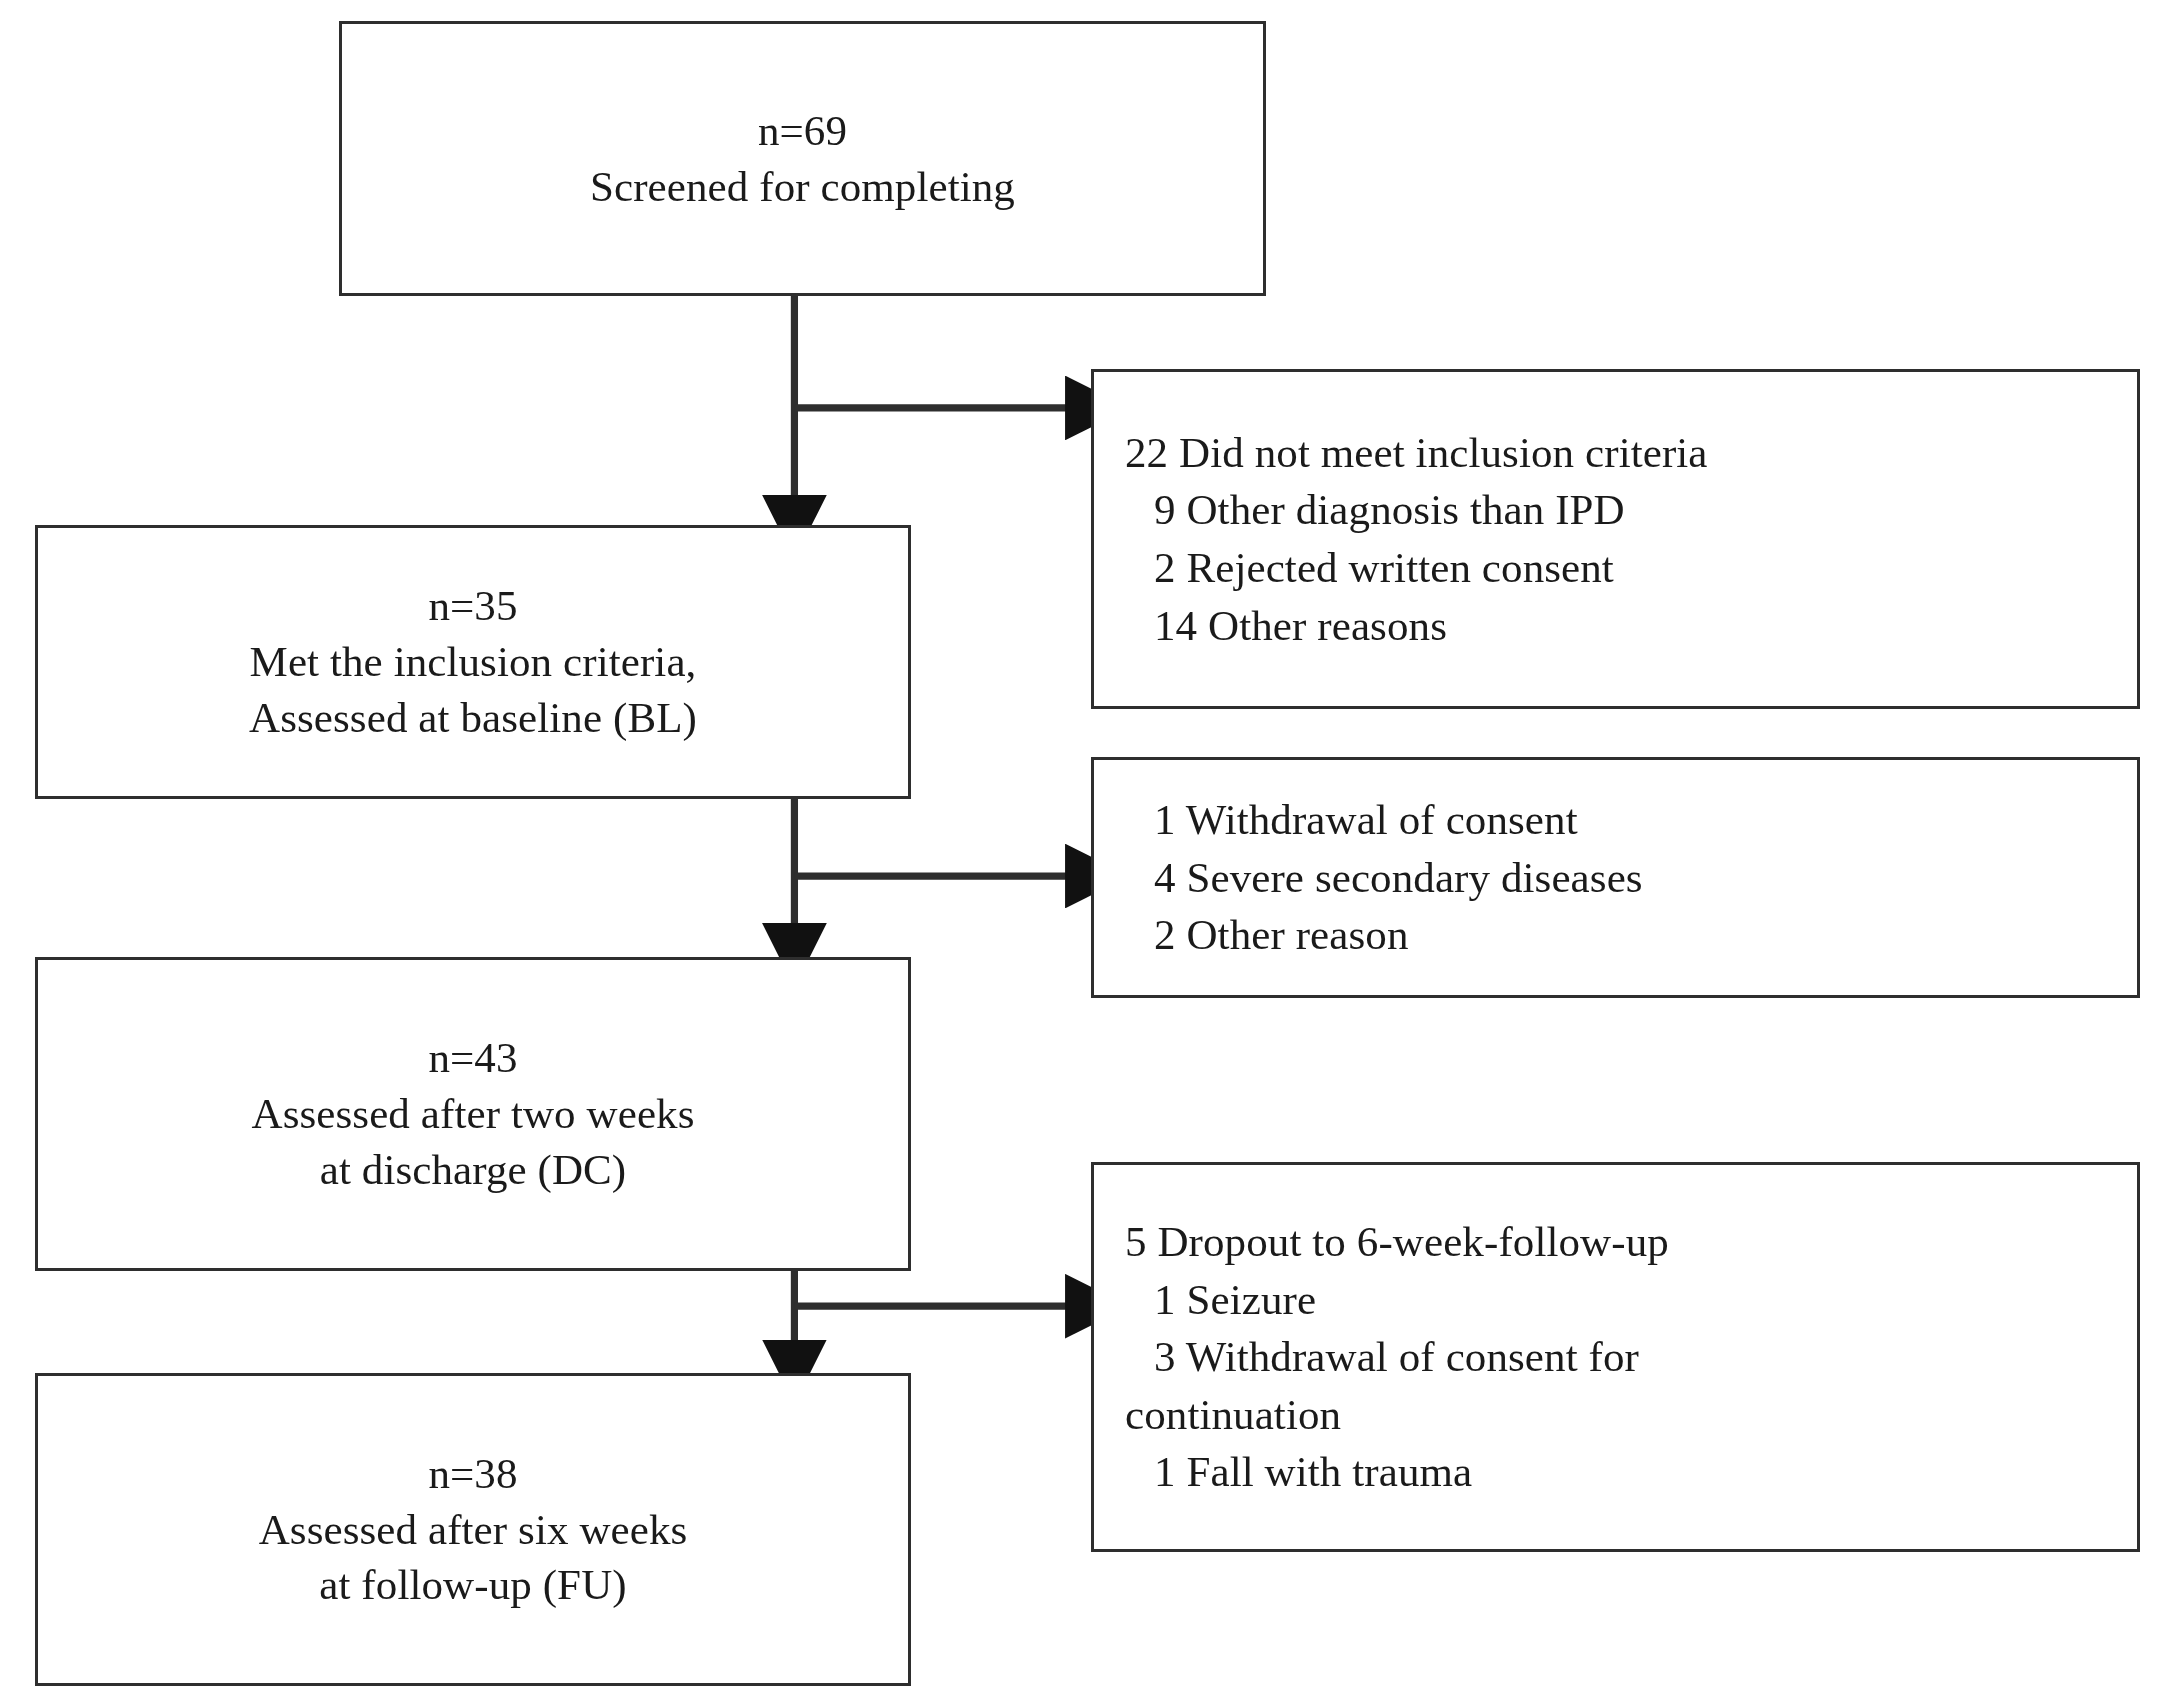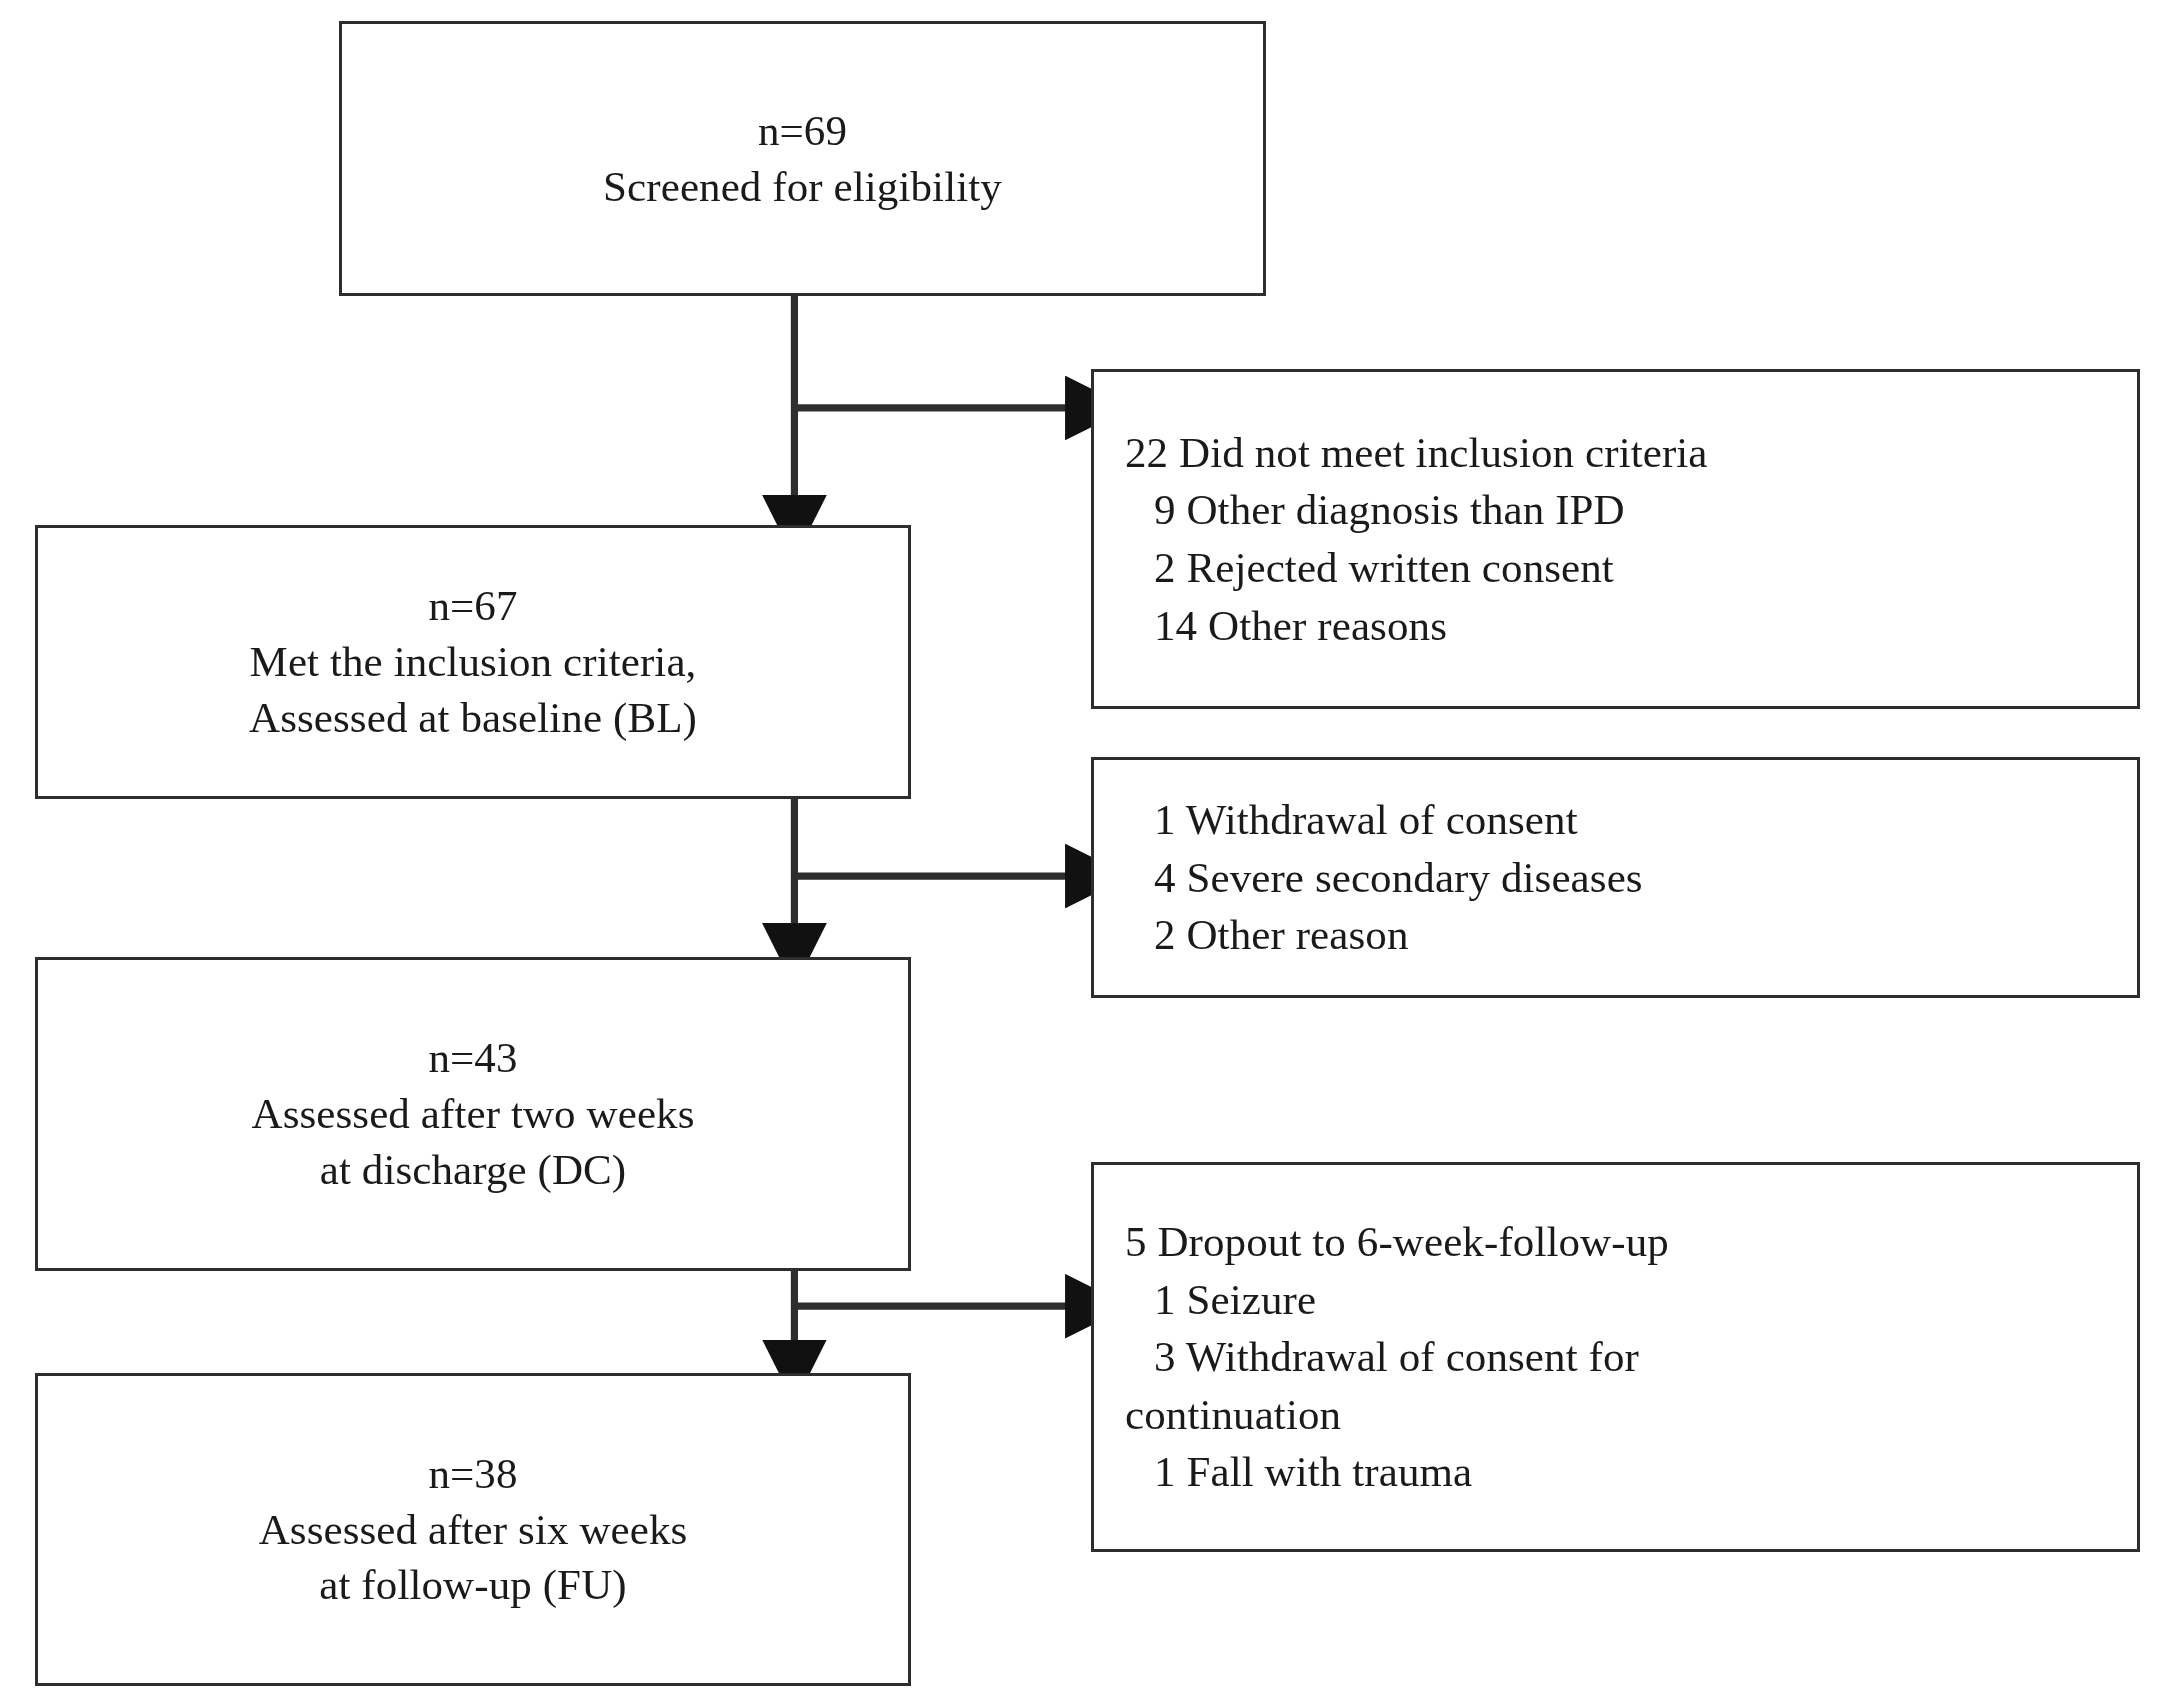--- a/index.html
+++ b/index.html
@@ -94,25 +94,25 @@
     <g>
       <path d="M1215,1943 L1215,2060" stroke="#2e2e2e" stroke-width="11" fill="none" marker-end="url(#arrow-down)"></path>
     </g>
     <g>
       <path d="M1215,1998 L1640,1998" stroke="#2e2e2e" stroke-width="11" fill="none" marker-end="url(#arrow-right)"></path>
     </g>
   </svg>
 
   <div class="node node-center" style="left:339px; top:21px; width:927px; height:275px;">
     <span class="line">n=69</span>
-    <span class="line">Screened for eligibility</span>
+    <span class="line">Screened for completing</span>
   </div>
 
   <div class="node node-center" style="left:35px; top:525px; width:876px; height:274px;">
-    <span class="line">n=67</span>
+    <span class="line">n=35</span>
     <span class="line">Met the inclusion criteria,</span>
     <span class="line">Assessed at baseline (BL)</span>
   </div>
 
   <div class="node node-center" style="left:35px; top:957px; width:876px; height:314px;">
     <span class="line">n=43</span>
     <span class="line">Assessed after two weeks</span>
     <span class="line">at discharge (DC)</span>
   </div>
 

